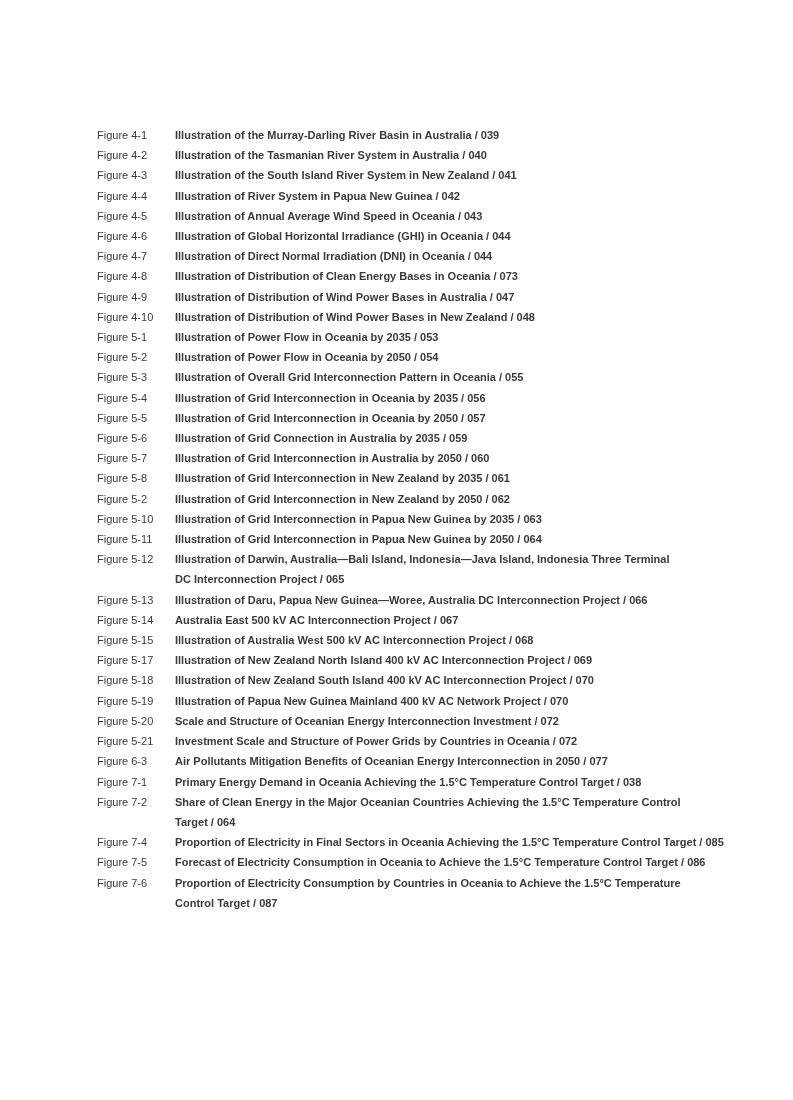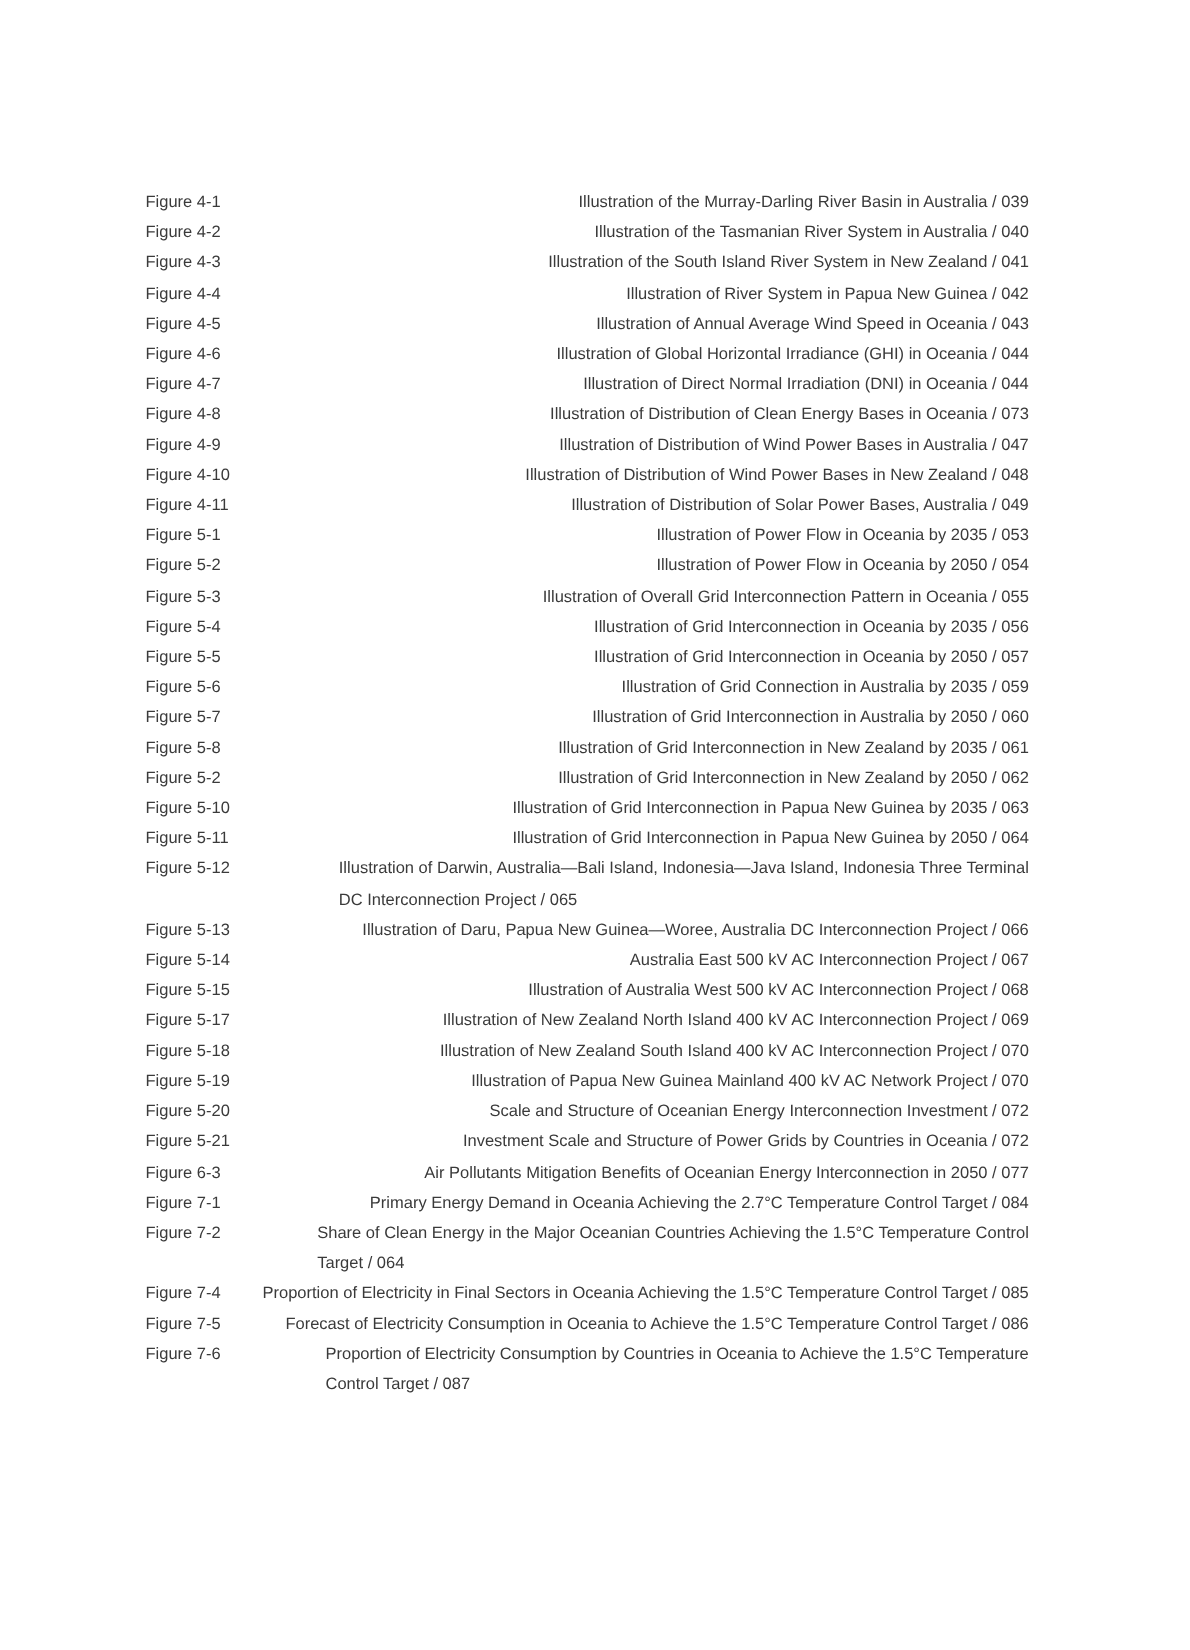--- a/index.html
+++ b/index.html
@@ -19,29 +19,29 @@
   .figure-list {
     position: absolute;
     left: 97px;
     top: 125px;
     font-size: 11px;
     line-height: 20.2px;
   }
   .entry {
     display: flex;
     align-items: flex-start;
-    justify-content: space-between;
   }
   .entry-label {
     flex: 0 0 78px;
     width: 78px;
     white-space: nowrap;
   }
   .entry-lines {
     flex: 0 0 auto;
+    font-weight: bold;
   }
   .entry-line {
     white-space: nowrap;
   }
 </style>
 </head>
 <body>
 
 <div class="page">
   <div class="figure-list">
@@ -108,26 +108,20 @@
         </div>
   </div>
 
   <div class="entry">
     <div class="entry-label">Figure 4-10</div>
     <div class="entry-lines">
           <div class="entry-line">Illustration of Distribution of Wind Power Bases in New Zealand / 048</div>
         </div>
   </div>
 
-  <div class="entry">
-    <div class="entry-label">Figure 4-11</div>
-    <div class="entry-lines">
-          <div class="entry-line">Illustration of Distribution of Solar Power Bases, Australia / 049</div>
-        </div>
-  </div>
 
   <div class="entry">
     <div class="entry-label">Figure 5-1</div>
     <div class="entry-lines">
           <div class="entry-line">Illustration of Power Flow in Oceania by 2035 / 053</div>
         </div>
   </div>
 
   <div class="entry">
     <div class="entry-label">Figure 5-2</div>
@@ -269,21 +263,21 @@
   <div class="entry">
     <div class="entry-label">Figure 6-3</div>
     <div class="entry-lines">
           <div class="entry-line">Air Pollutants Mitigation Benefits of Oceanian Energy Interconnection in 2050 / 077</div>
         </div>
   </div>
 
   <div class="entry">
     <div class="entry-label">Figure 7-1</div>
     <div class="entry-lines">
-          <div class="entry-line">Primary Energy Demand in Oceania Achieving the 2.7°C Temperature Control Target / 084</div>
+          <div class="entry-line">Primary Energy Demand in Oceania Achieving the 1.5°C Temperature Control Target / 038</div>
         </div>
   </div>
 
   <div class="entry">
     <div class="entry-label">Figure 7-2</div>
     <div class="entry-lines">
           <div class="entry-line">Share of Clean Energy in the Major Oceanian Countries Achieving the 1.5°C Temperature Control</div>
           <div class="entry-line">Target / 064</div>
         </div>
   </div>

